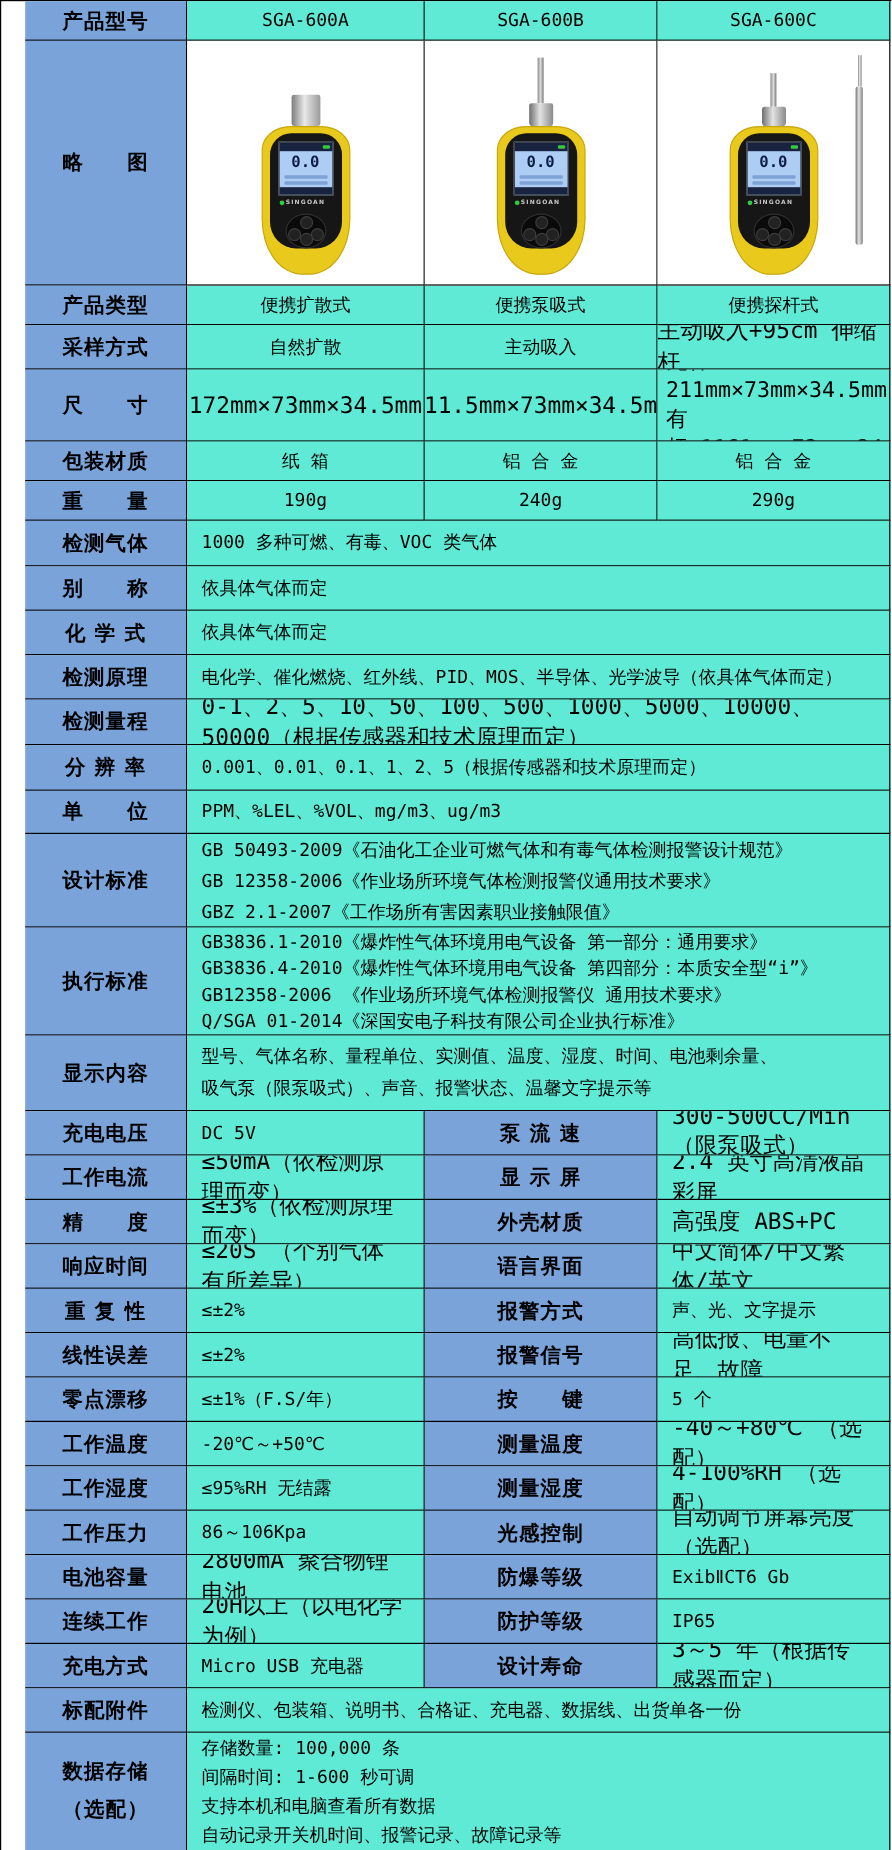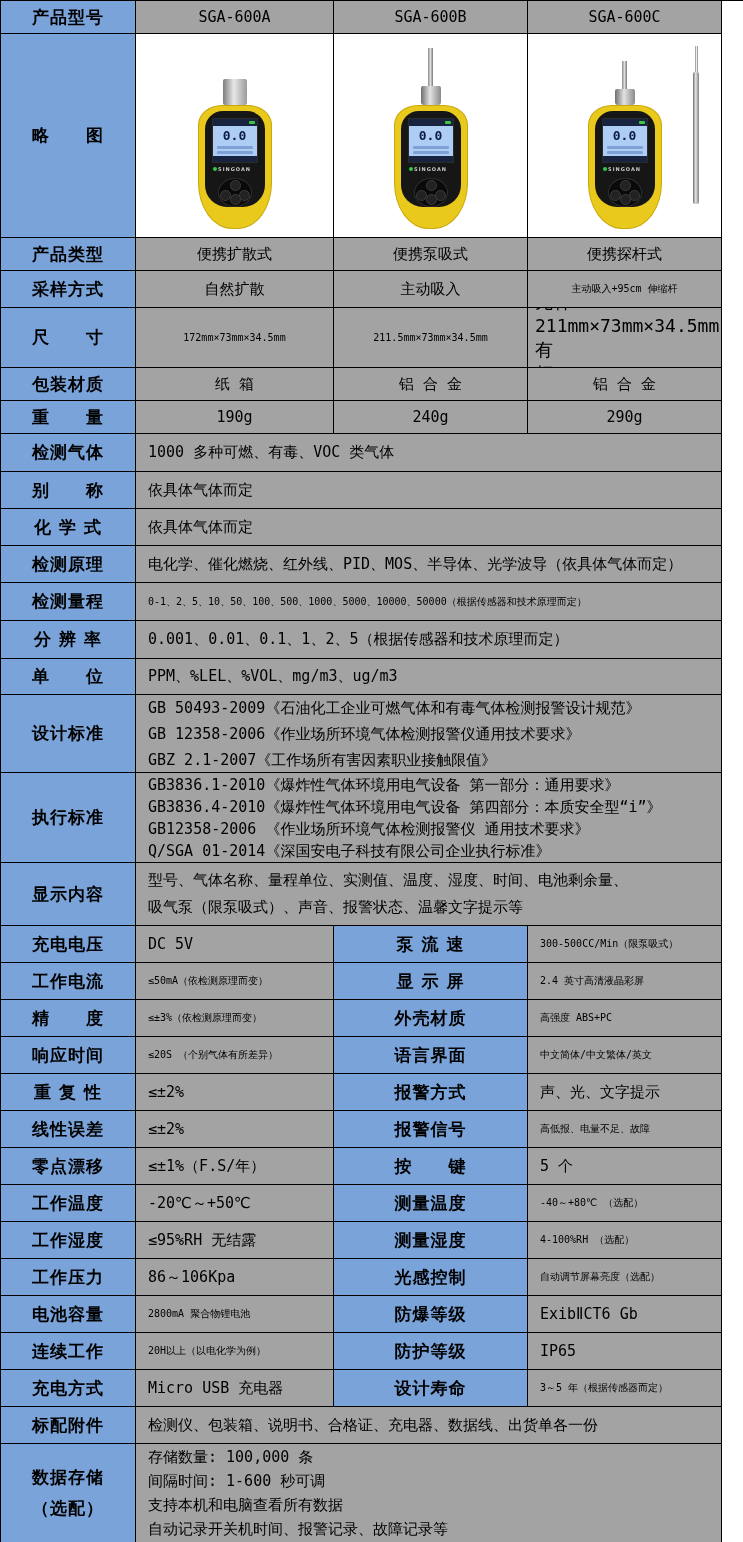--- a/index.html
+++ b/index.html
@@ -5,41 +5,41 @@
   * { margin:0; padding:0; box-sizing:border-box; }
   html,body { background:#ffffff; }
   body { width:743px; font-family:"DejaVu Sans", sans-serif; color:#000; }
 
   .tbl { width:743px; border-top:1px solid #000; border-left:1px solid #000; background:#fff; }
   .row { display:flex; width:741px; }
   .cell { border-right:1px solid #000; border-bottom:1px solid #000;
           display:flex; align-items:center; justify-content:center; overflow:hidden; }
 
   
-  .c-lbl  { width:135px; }
+  .c-lbl  { width:135px;margin-left:20px; }
   .c-a    { width:198px; }
   .c-b    { width:194px; }
   .c-c    { width:194px; }   
   .c-full { width:586px; }
   .c-q1   { width:198px; }
   .c-q2   { width:194px; }
   .c-q3   { width:194px; }
 
   
   .h33{height:33px}.h36{height:36px}.h37{height:37px}.h38{height:38px}
   .h60{height:60px}.h63{height:63px}.h78{height:78px}.h90{height:90px}
   .h99{height:99px}.h204{height:204px}
 
   .lbl { background:#7AA3D9; font-weight:bold; font-size:17px; letter-spacing:1px; }
-  .val { background:#a3a3a3; font-size:15px;
+  .val { background:#5eead4; font-size:15px;
          font-family:"DejaVu Sans Mono","DejaVu Sans",sans-serif; }
   .left { justify-content:flex-start; padding-left:12px; padding-right:17px; }
   .col  { flex-direction:column; align-items:flex-start; justify-content:center; }
   .center-col { flex-direction:column; align-items:center; justify-content:center; }
-  .fs14 { font-size:10px; }
+  .fs14 { font-size:19px; }
   .fs13 { font-size:18px; }
   .lh26 div { line-height:26px; }
   .lh24 div { line-height:24px; }
   .lh27 div { line-height:27px; }
   .photo { background:#ffffff; position:relative; }
 
   
   .device { display:flex; flex-direction:column; align-items:center; justify-content:flex-end; height:186px; }
   .cap-a { width:24px; height:26px; border-radius:2px;
            background:linear-gradient(90deg,#7d7d7d,#e8e8e8 45%,#9a9a9a); }

